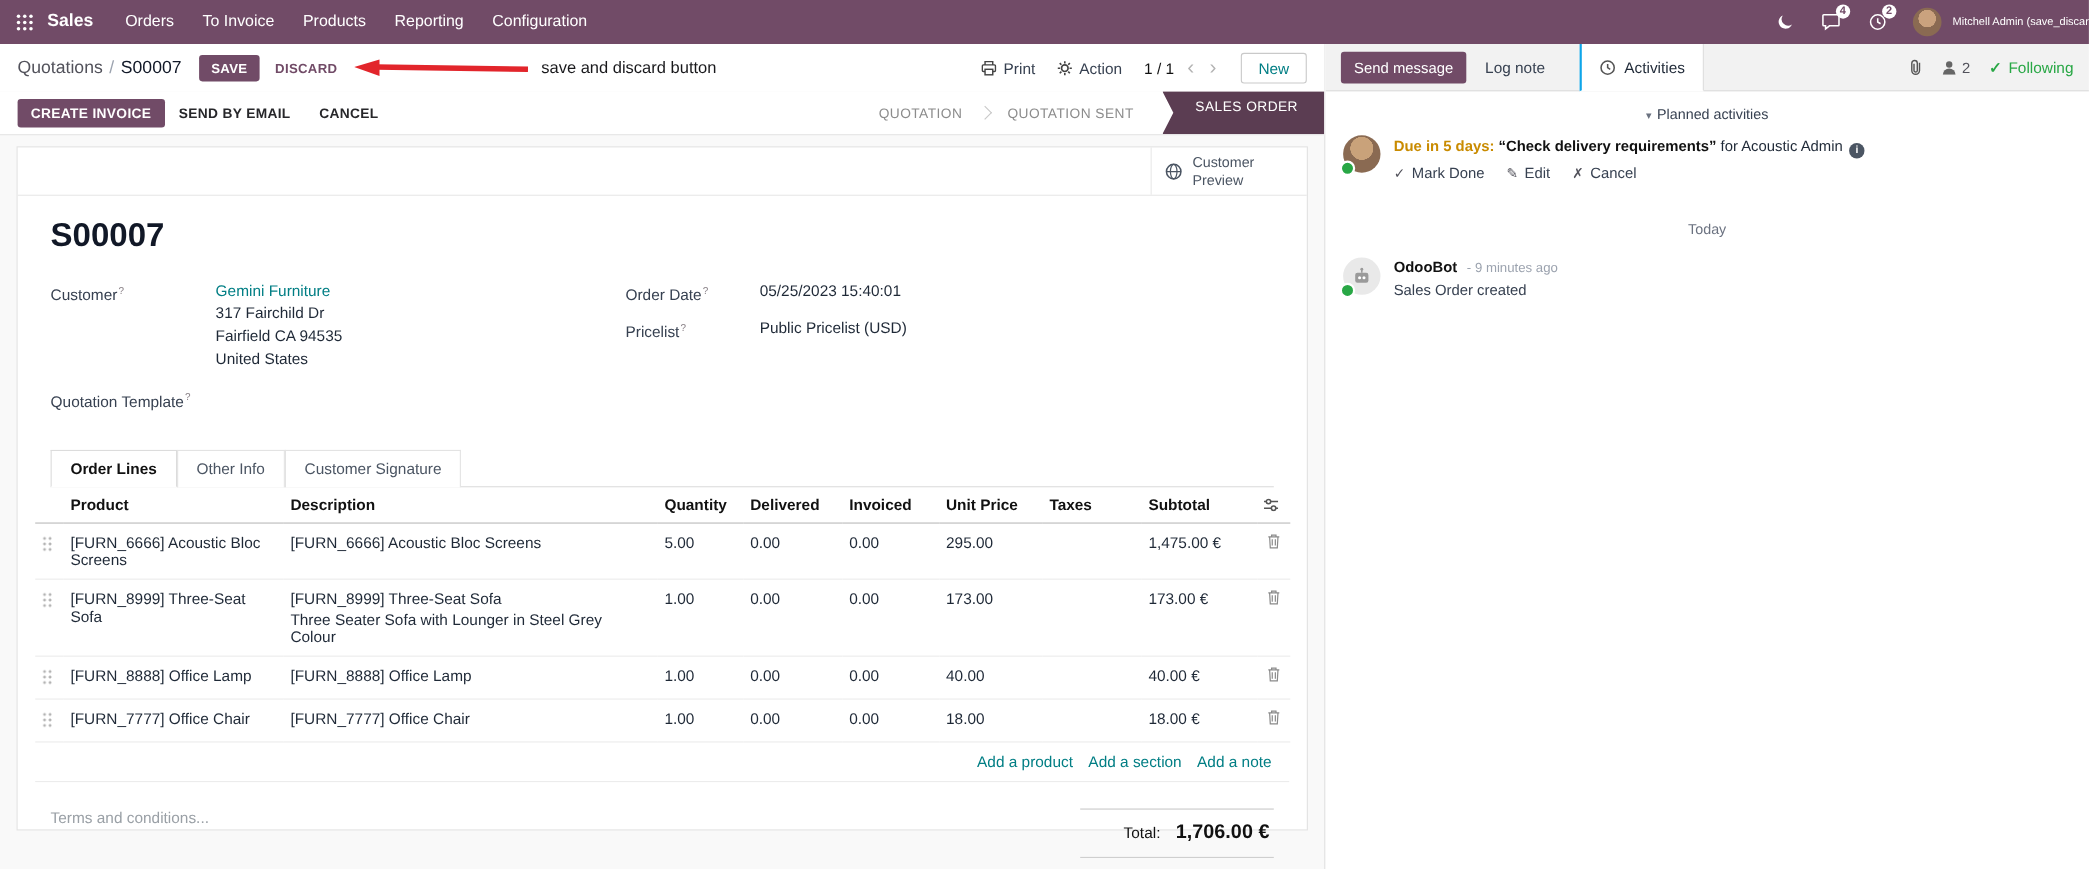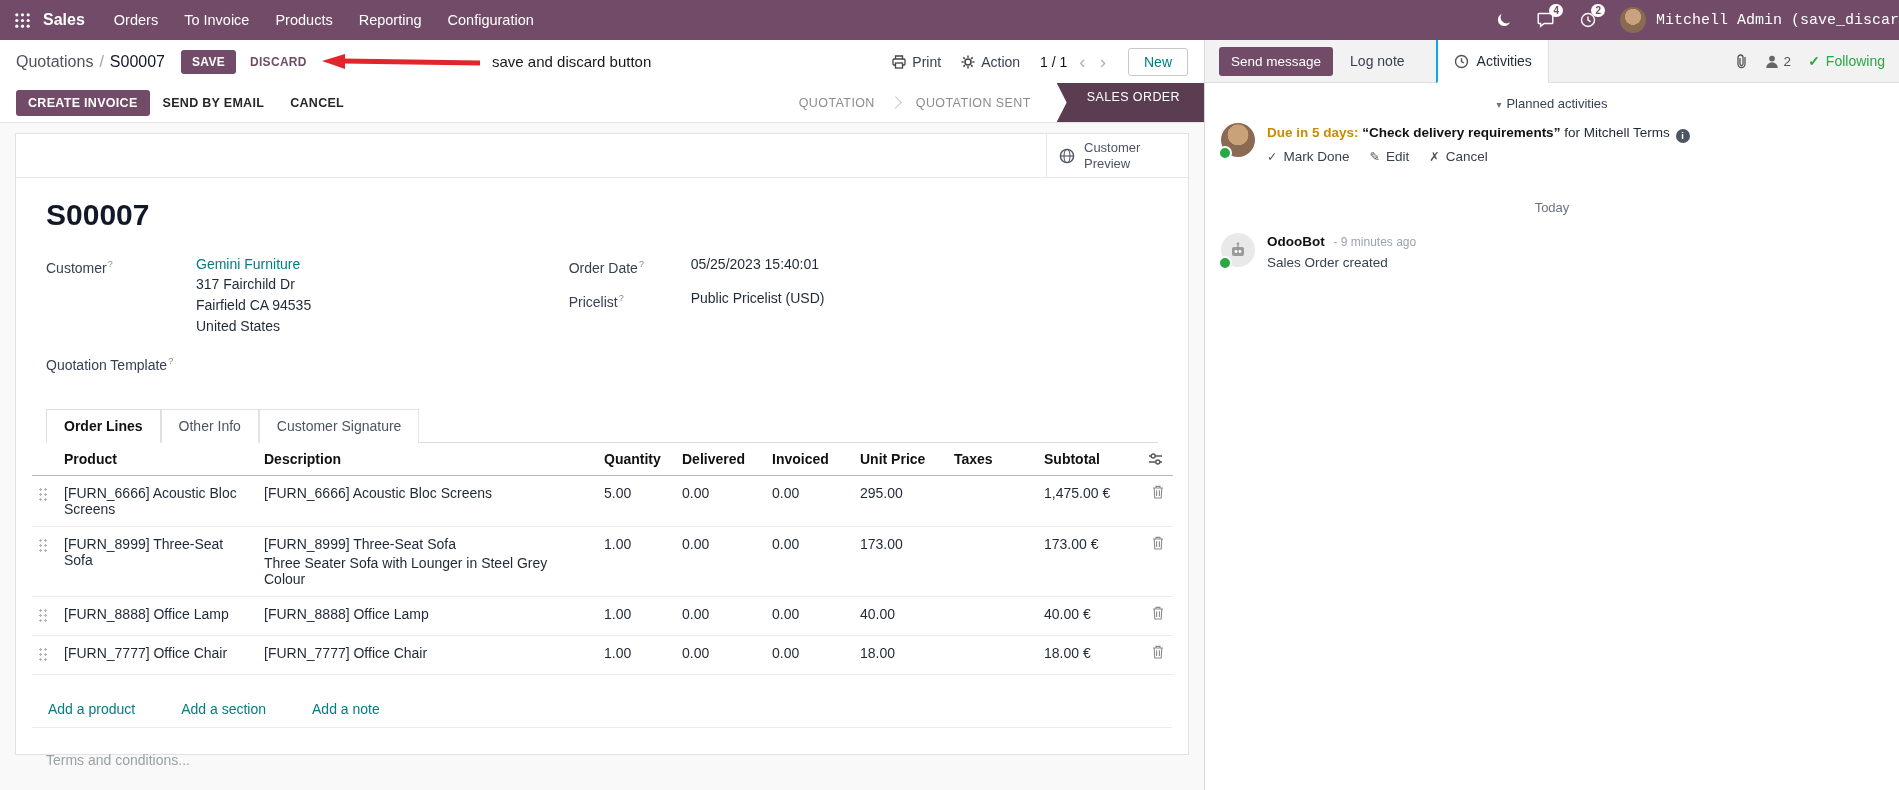--- a/index.html
+++ b/index.html
@@ -13,21 +13,21 @@
 
   
   .topbar{height:40px;background:var(--c-brand);display:flex;align-items:center;color:#fff;padding:0 0 0 12px;}
   .apps{margin:0 6px 0 2px;cursor:pointer;}
   .brand{font-weight:bold;font-size:16px;margin:0 16px 0 6px;}
   .menu-item{font-size:14.5px;padding:0 13px;line-height:40px;cursor:pointer;}
   .topbar-right{margin-left:auto;display:flex;align-items:center;gap:2px;padding-right:0;}
   .icon-btn{position:relative;padding:0 12px;display:flex;align-items:center;height:40px;cursor:pointer;}
   .badge{position:absolute;top:4px;right:3px;background:#fff;color:var(--c-brand);font-size:10px;font-weight:bold;border-radius:8px;padding:1px 4px;line-height:11px;}
   .avatar{width:26px;height:26px;border-radius:50%;background:radial-gradient(circle at 50% 38%,#caa27e 0 38%,#8a6a52 39% 100%);margin:0 8px 0 10px;flex:none;}
-  .username{font-size:15px;white-space:nowrap;overflow:hidden;font-family:Liberation Mono, monospace;}
+  .username{font-size:10px;white-space:nowrap;overflow:hidden;}
 
   
   .content{display:flex;height:750px;}
   .main{width:1205px;flex:none;border-right:1px solid #d9d9d9;background:#f9f9f9;display:flex;flex-direction:column;}
   .chatter{flex:1;background:#fff;display:flex;flex-direction:column;overflow:hidden;}
 
   
   .control-panel{height:43px;background:#fff;display:flex;align-items:center;padding:0 16px;position:relative;flex:none;}
   .bc-parent{font-size:16px;color:#52525b;cursor:pointer;}
   .bc-sep{font-size:16px;color:#9ca3af;margin:0 6px;}
@@ -86,21 +86,21 @@
   .olines th{font-weight:bold;color:#111;text-align:left;padding:8px 6px;border-bottom:1px solid #b9b9b9;}
   .olines td{padding:9px 6px;border-bottom:1px solid #ececec;color:#1f2937;vertical-align:top;}
   .olines .num{text-align:left;}
   .olines .c-trash{text-align:center;}
   .olines .c-opt{text-align:right;padding-right:10px;}
   .handle{display:inline-block;width:10px;height:15px;margin-top:2px;
     background:radial-gradient(circle,#b3b3b3 1.2px,transparent 1.4px) 0 0/5px 5px;cursor:grab;}
   .edited{color:var(--c-edited);}
   .desc2{margin-top:3px;}
   .trash-btn{display:inline-block;cursor:pointer;}
-  .add-links{display:flex;gap:46px;padding:9px 16px 10px;border-bottom:1px solid #ececec;margin:17px -14px;font-size:14px;}
+  .add-links{display:flex;gap:14px;padding:9px 16px 10px;border-bottom:1px solid #ececec;margin:0 -14px;font-size:14px;justify-content:flex-end;}
 
   
   .sheet-footer{display:flex;margin-top:24px;align-items:flex-start;}
   .terms{color:#9aa0a6;font-size:14px;cursor:text;}
   .totals{margin-left:auto;width:176px;border-top:1px solid #c9c9c9;border-bottom:1px solid #cfcfcf;
     padding:10px 4px 12px;display:flex;align-items:baseline;justify-content:flex-end;gap:14px;}
   .total-label{font-size:14px;color:#111;}
   .total-value{font-size:18px;font-weight:bold;color:#111;}
 
   
@@ -392,20 +392,24 @@
             </table>
 
           <div class="add-links">
             <span class="link">Add a product</span>
             <span class="link">Add a section</span>
             <span class="link">Add a note</span>
           </div>
 
           <div class="sheet-footer">
             <span class="terms">Terms and conditions...</span>
+            <div class="totals">
+              <span class="total-label">Total:</span>
+              <span class="total-value">1,706.00 €</span>
+            </div>
           </div>
         </div>
 
       </div>
     </div>
   </div>
 
   <div class="chatter">
 
     <div class="chatter-top">
@@ -443,21 +447,21 @@
     </div>
 
     <div class="activity">
       <span class="av av-user">
         <span class="av-dot"></span>
       </span>
       <div>
         <div class="act-line1">
           <span class="due">Due in 5 days:</span>
           <span class="summary">“Check delivery requirements”</span>
-          <span>for Mitchell Terms</span><span class="info-i">i</span>
+          <span>for Acoustic Admin</span><span class="info-i">i</span>
         </div>
         <div class="act-actions">
           <span class="act-btn">
               <span class="glyph">✓</span>
               <span>Mark Done</span>
             </span>
           <span class="act-btn">
               <span class="glyph">✎</span>
               <span>Edit</span>
             </span>

